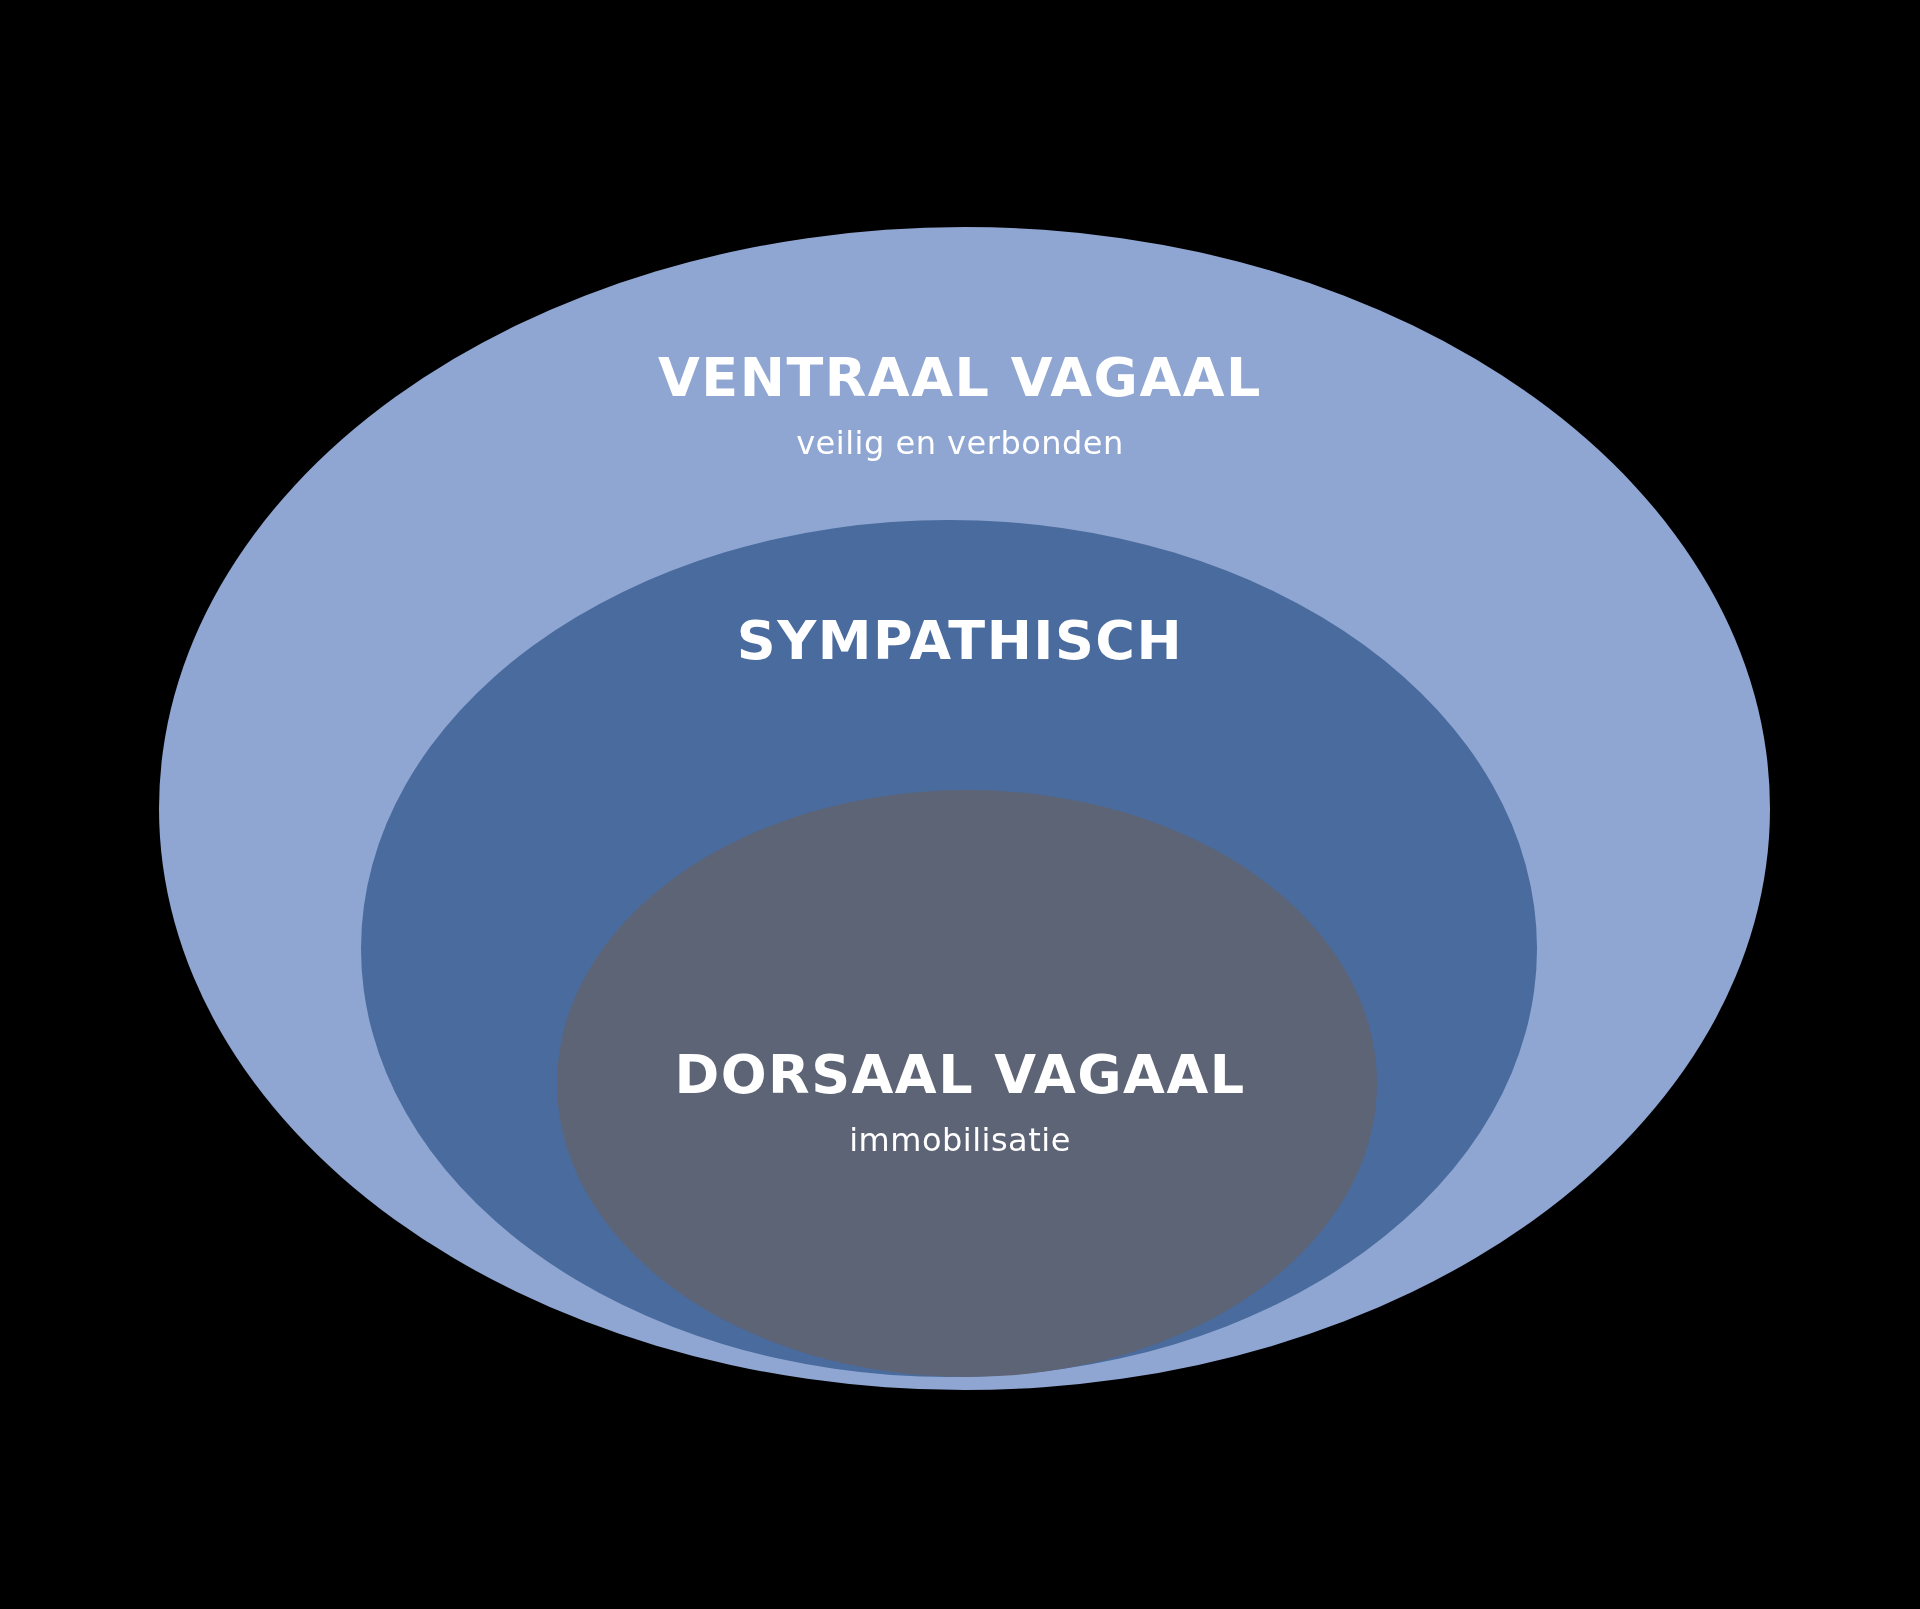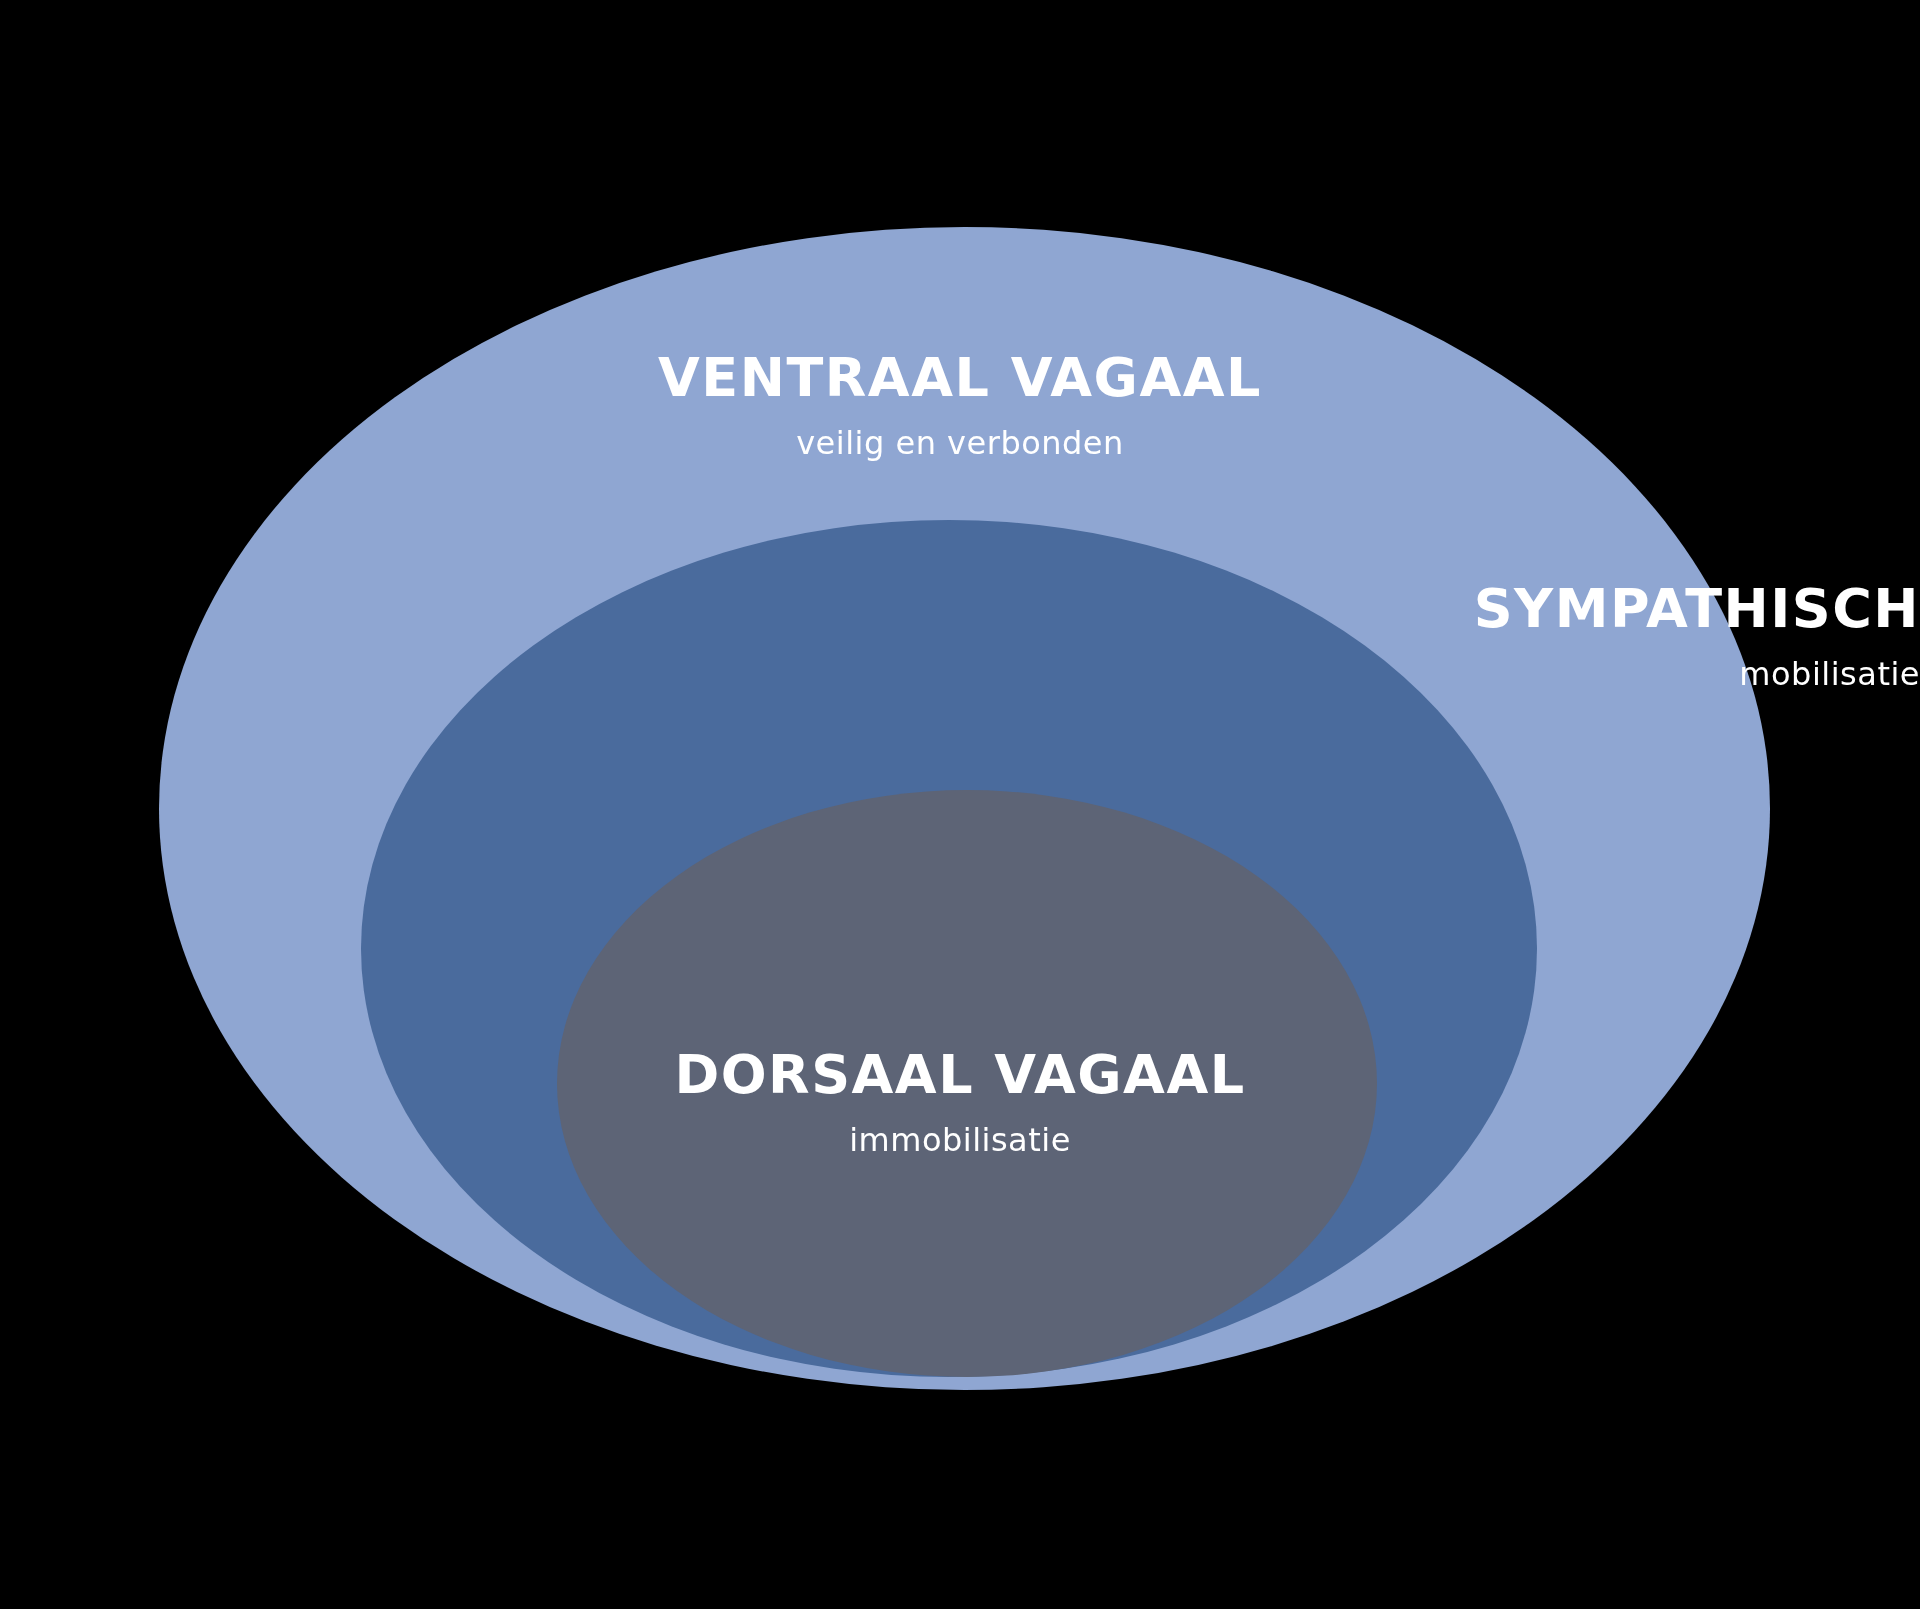--- a/index.html
+++ b/index.html
@@ -42,21 +42,21 @@
   }
   .label-group {
     position: absolute;
     left: 0;
     width: 1920px;
     text-align: center;
     z-index: 4;
     color: #ffffff;
   }
   .label-outer  { top: 345px; }
-  .label-middle { top: 576px; text-align: right; }
+  .label-middle { top: 608px; }
   .label-inner  { top: 1018px; margin-top: 24px; }
   .ring-title {
     font-size: 54px;
     font-weight: 700;
     letter-spacing: 1.5px;
     line-height: 65px;
     color: #ffffff;
   }
   .ring-subtitle {
     font-size: 32px;
@@ -78,21 +78,20 @@
 
   <div class="ring ring-inner" style="background: rgb(93, 100, 118);"></div>
 
   <div class="label-group label-outer">
     <div class="ring-title">VENTRAAL VAGAAL</div>
     <div class="ring-subtitle">veilig en verbonden</div>
   </div>
 
   <div class="label-group label-middle">
     <div class="ring-title">SYMPATHISCH</div>
-    <div class="ring-subtitle">mobilisatie</div>
   </div>
 
   <div class="label-group label-inner">
     <div class="ring-title">DORSAAL VAGAAL</div>
     <div class="ring-subtitle">immobilisatie</div>
   </div>
 
 </div>
 
 </body></html>

